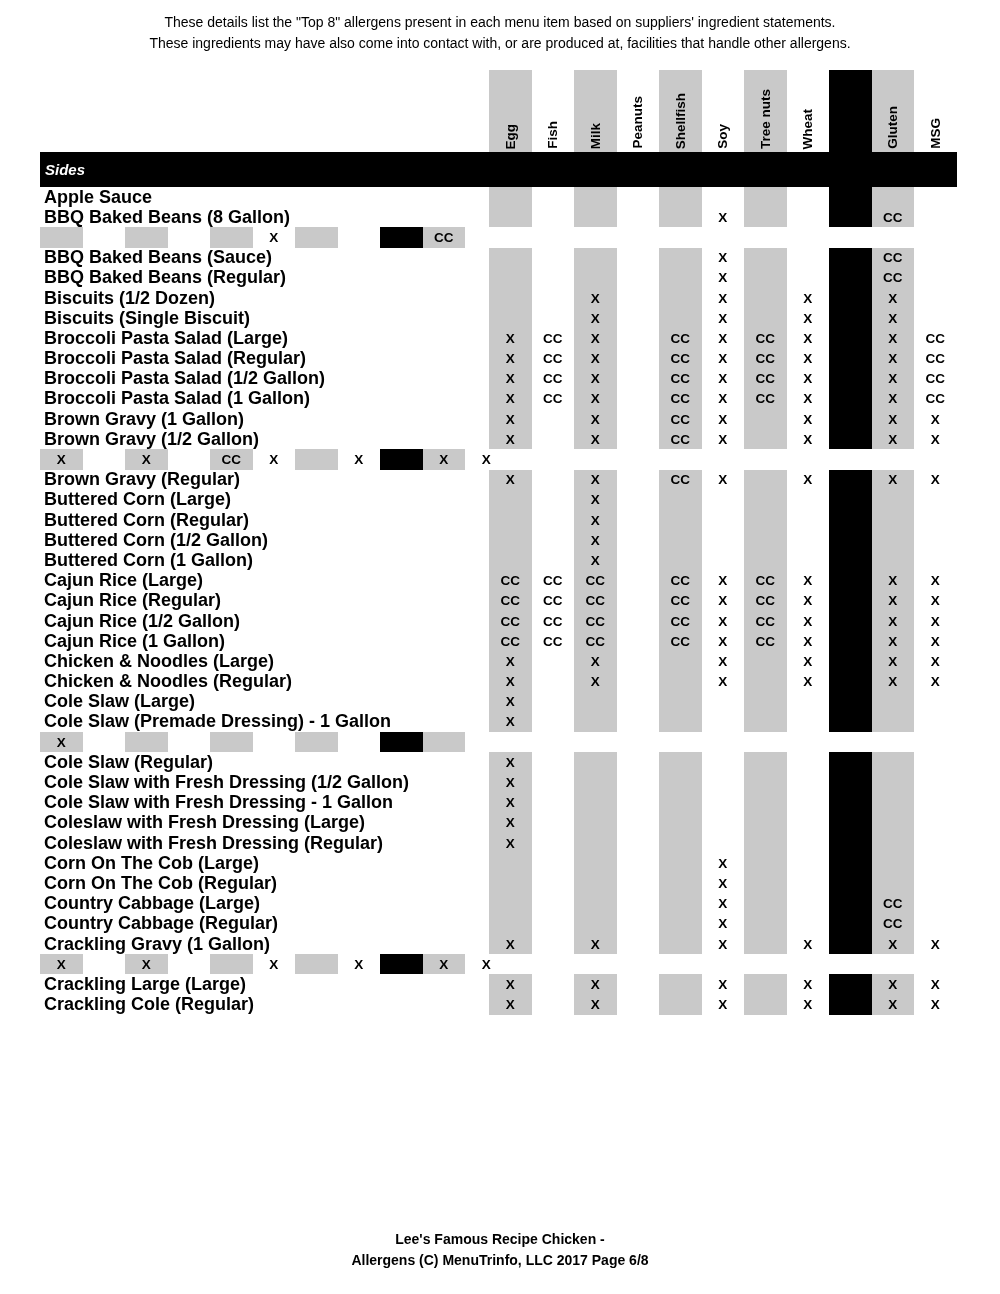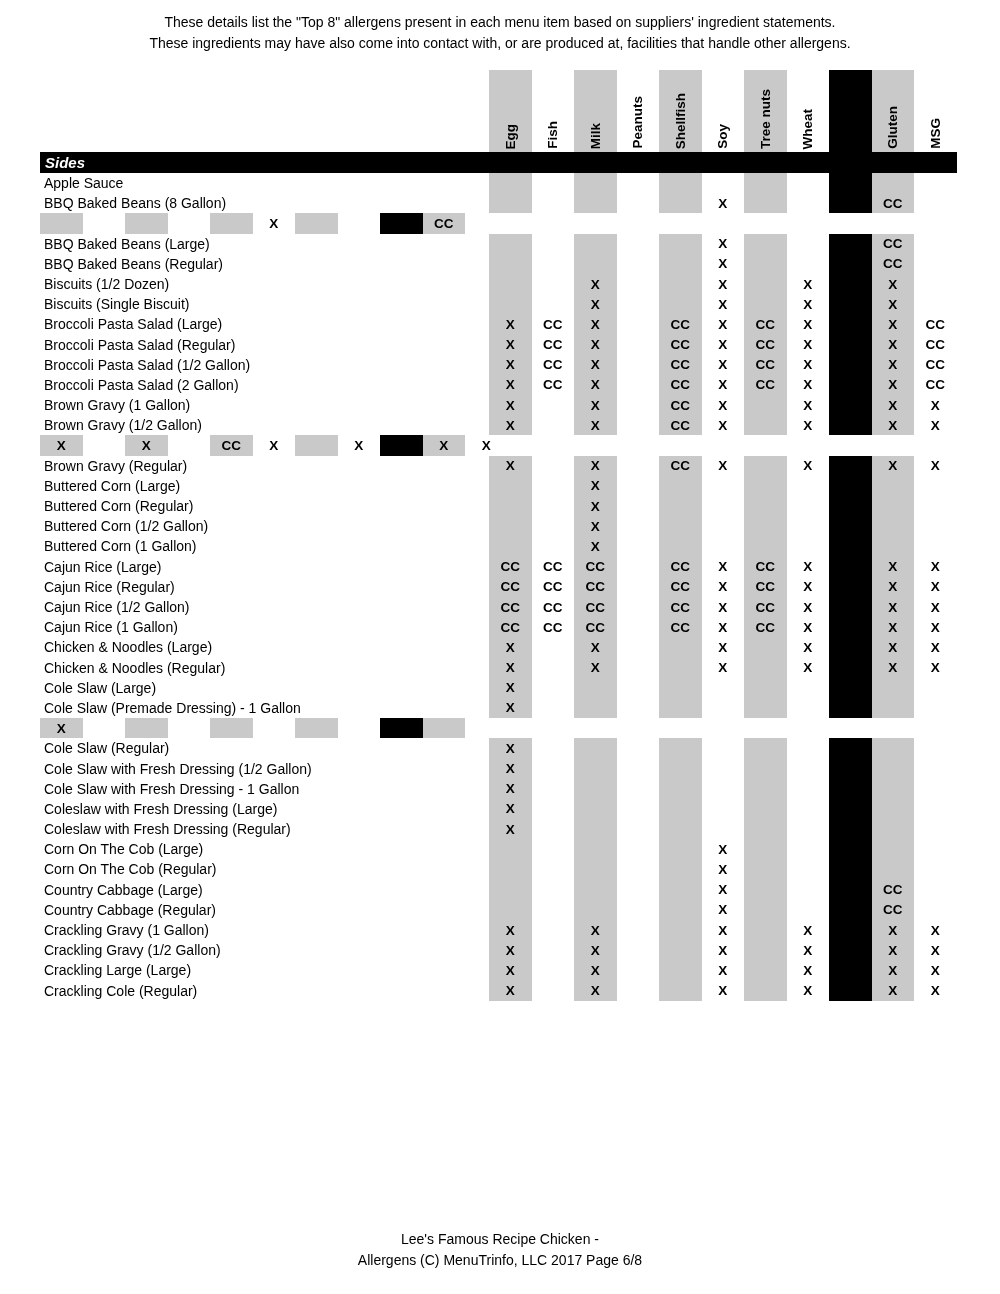--- a/index.html
+++ b/index.html
@@ -25,39 +25,39 @@
   }
   .hcell .vtext {
     writing-mode:vertical-rl; transform:rotate(180deg);
     font-weight:bold; font-size:13.5px; line-height:1;
     white-space:nowrap; padding:3px 0 5px 0;
   }
   .shaded { background:#c9c9c9; }
   .blackcol { background:#000; }
 
   .section-bar {
-    height:21px; background:#000; color:#fff;
+    height:35px; background:#000; color:#fff;
     display:flex; align-items:center;
     font-weight:bold; font-style:italic; font-size:15px;
     padding-left:5px;
   }
 
   .trow { display:flex; height:20.2px; }
   .rlabel {
-    width:449px; font-size:14px; white-space:nowrap;
-    display:flex; align-items:center; padding-left:4px;
+    width:449px; font-size:18px; white-space:nowrap;
+    display:flex; align-items:center; padding-left:4px;font-weight:bold;
   }
   .cell {
     width:42.5px; display:flex; align-items:center; justify-content:center;
     font-weight:bold; font-size:13.5px;
   }
 
   .footer {
     position:absolute; top:1229px; left:0; width:100%;
-    text-align:center; font-size:14px; line-height:21px;
+    text-align:center; font-size:14px; line-height:21px;font-weight:bold;
   }
 </style>
 </head>
 <body>
 
 <div class="page">
 
   <div class="intro">
     <div>These details list the "Top 8" allergens present in each menu item based on suppliers' ingredient statements.</div>
     <div>These ingredients may have also come into contact with, or are produced at, facilities that handle other allergens.</div>
@@ -141,21 +141,21 @@
           <div class="cell"></div>
           <div class="cell shaded"></div>
           <div class="cell">X</div>
           <div class="cell shaded"></div>
           <div class="cell"></div>
           <div class="cell blackcol"></div>
           <div class="cell shaded">CC</div>
           <div class="cell"></div>
         </div>
         <div class="trow">
-          <div class="rlabel">BBQ Baked Beans (Large)</div>
+          <div class="rlabel">BBQ Baked Beans (Sauce)</div>
           <div class="cell shaded"></div>
           <div class="cell"></div>
           <div class="cell shaded"></div>
           <div class="cell"></div>
           <div class="cell shaded"></div>
           <div class="cell">X</div>
           <div class="cell shaded"></div>
           <div class="cell"></div>
           <div class="cell blackcol"></div>
           <div class="cell shaded">CC</div>
@@ -239,21 +239,21 @@
           <div class="cell"></div>
           <div class="cell shaded">CC</div>
           <div class="cell">X</div>
           <div class="cell shaded">CC</div>
           <div class="cell">X</div>
           <div class="cell blackcol"></div>
           <div class="cell shaded">X</div>
           <div class="cell">CC</div>
         </div>
         <div class="trow">
-          <div class="rlabel">Broccoli Pasta Salad (2 Gallon)</div>
+          <div class="rlabel">Broccoli Pasta Salad (1 Gallon)</div>
           <div class="cell shaded">X</div>
           <div class="cell">CC</div>
           <div class="cell shaded">X</div>
           <div class="cell"></div>
           <div class="cell shaded">CC</div>
           <div class="cell">X</div>
           <div class="cell shaded">CC</div>
           <div class="cell">X</div>
           <div class="cell blackcol"></div>
           <div class="cell shaded">X</div>
@@ -629,21 +629,20 @@
           <div class="cell"></div>
           <div class="cell shaded"></div>
           <div class="cell">X</div>
           <div class="cell shaded"></div>
           <div class="cell">X</div>
           <div class="cell blackcol"></div>
           <div class="cell shaded">X</div>
           <div class="cell">X</div>
         </div>
         <div class="trow">
-          <div class="rlabel">Crackling Gravy (1/2 Gallon)</div>
           <div class="cell shaded">X</div>
           <div class="cell"></div>
           <div class="cell shaded">X</div>
           <div class="cell"></div>
           <div class="cell shaded"></div>
           <div class="cell">X</div>
           <div class="cell shaded"></div>
           <div class="cell">X</div>
           <div class="cell blackcol"></div>
           <div class="cell shaded">X</div>

